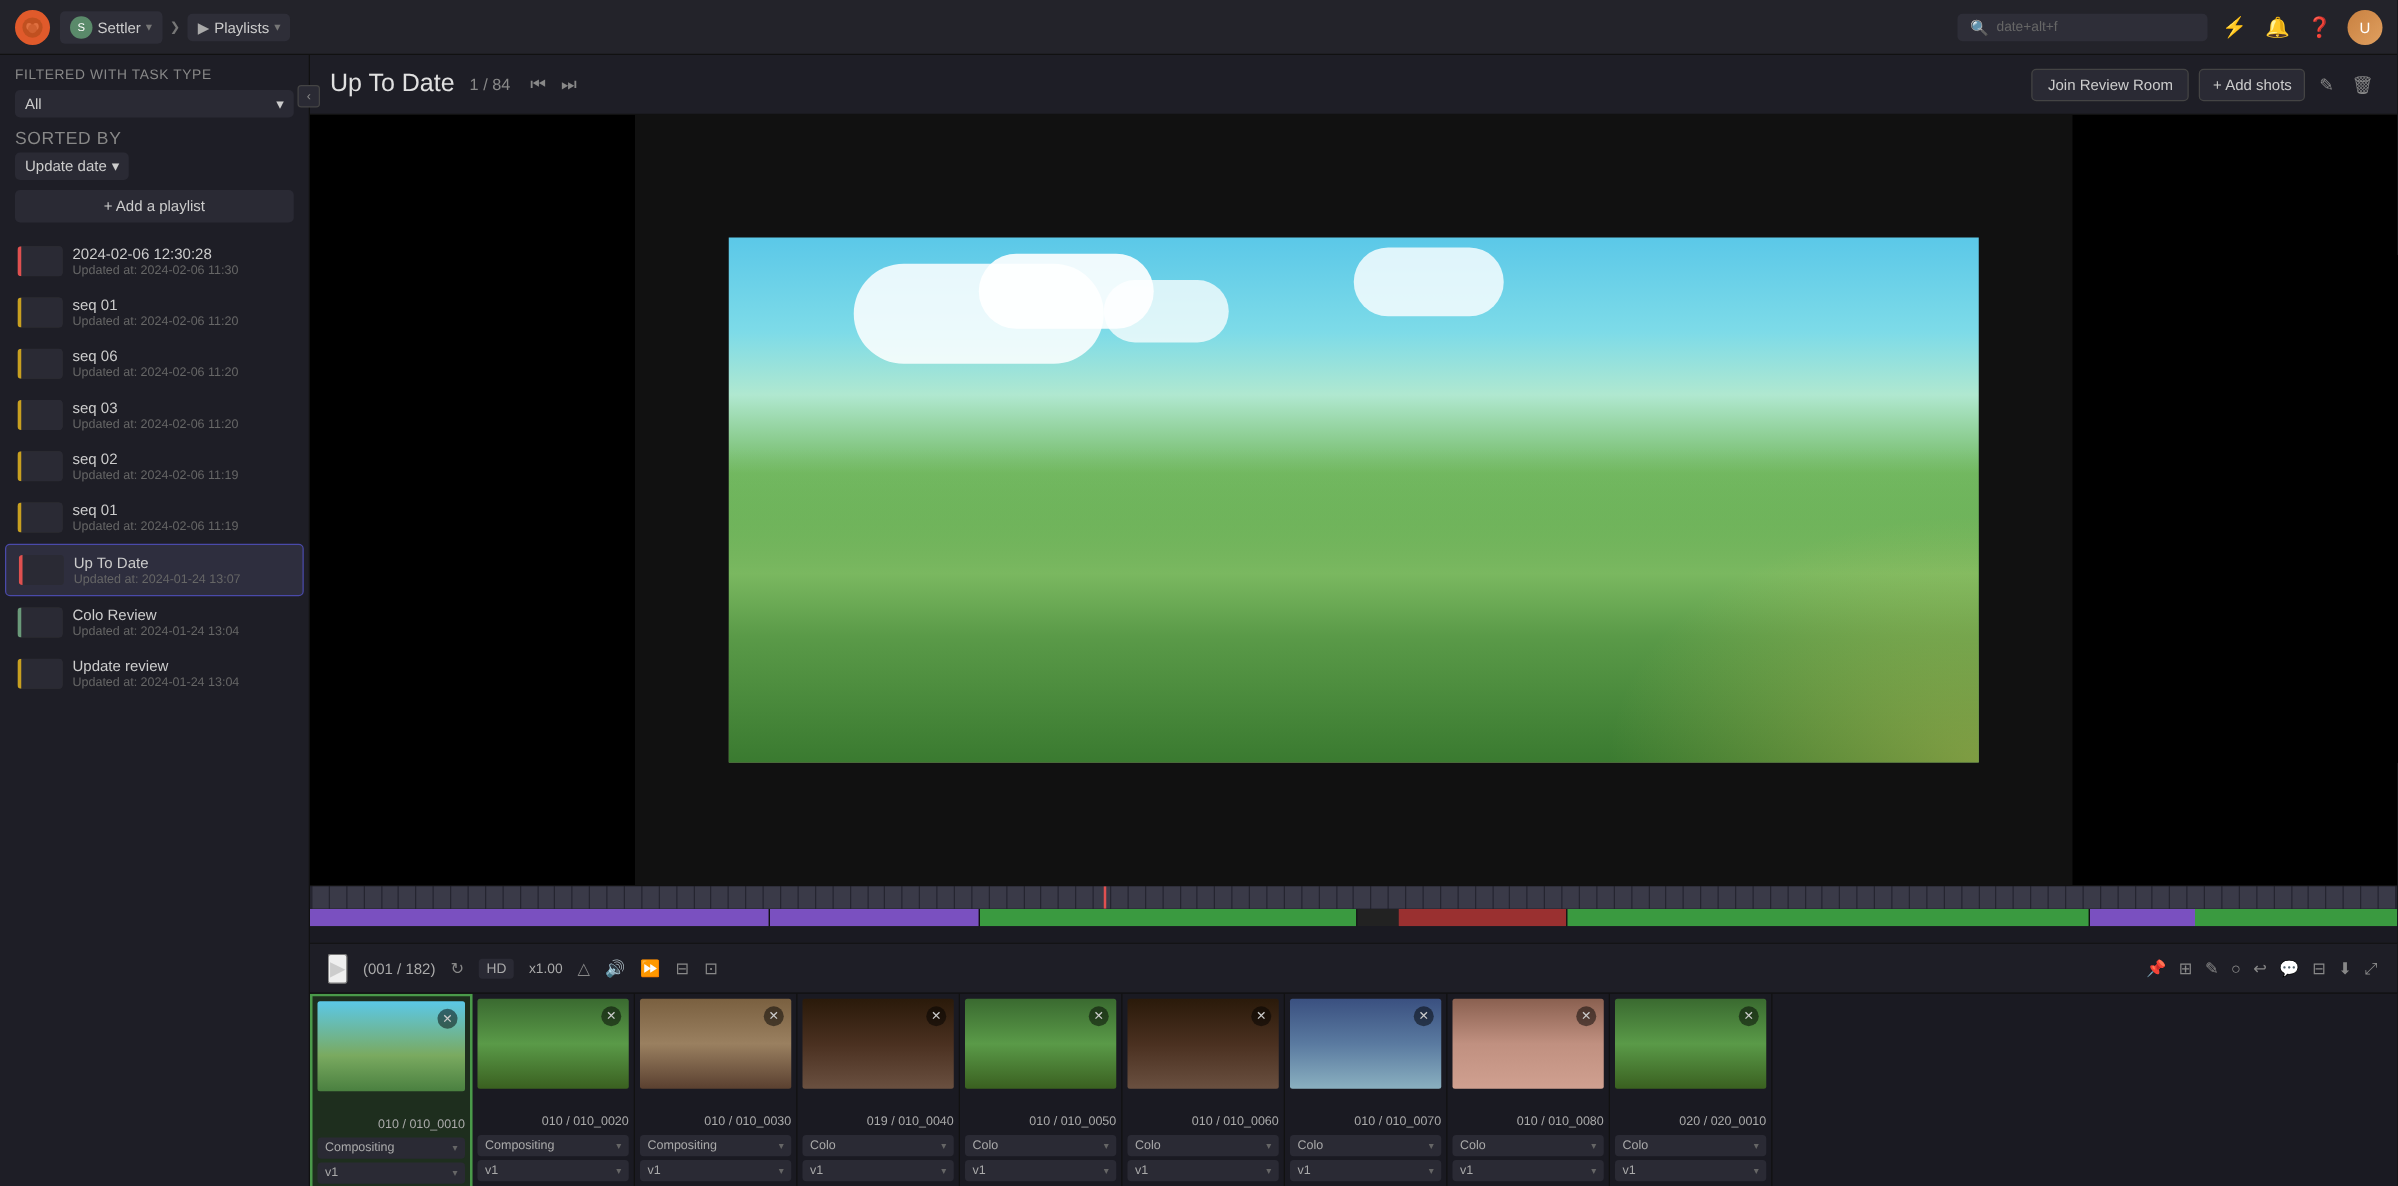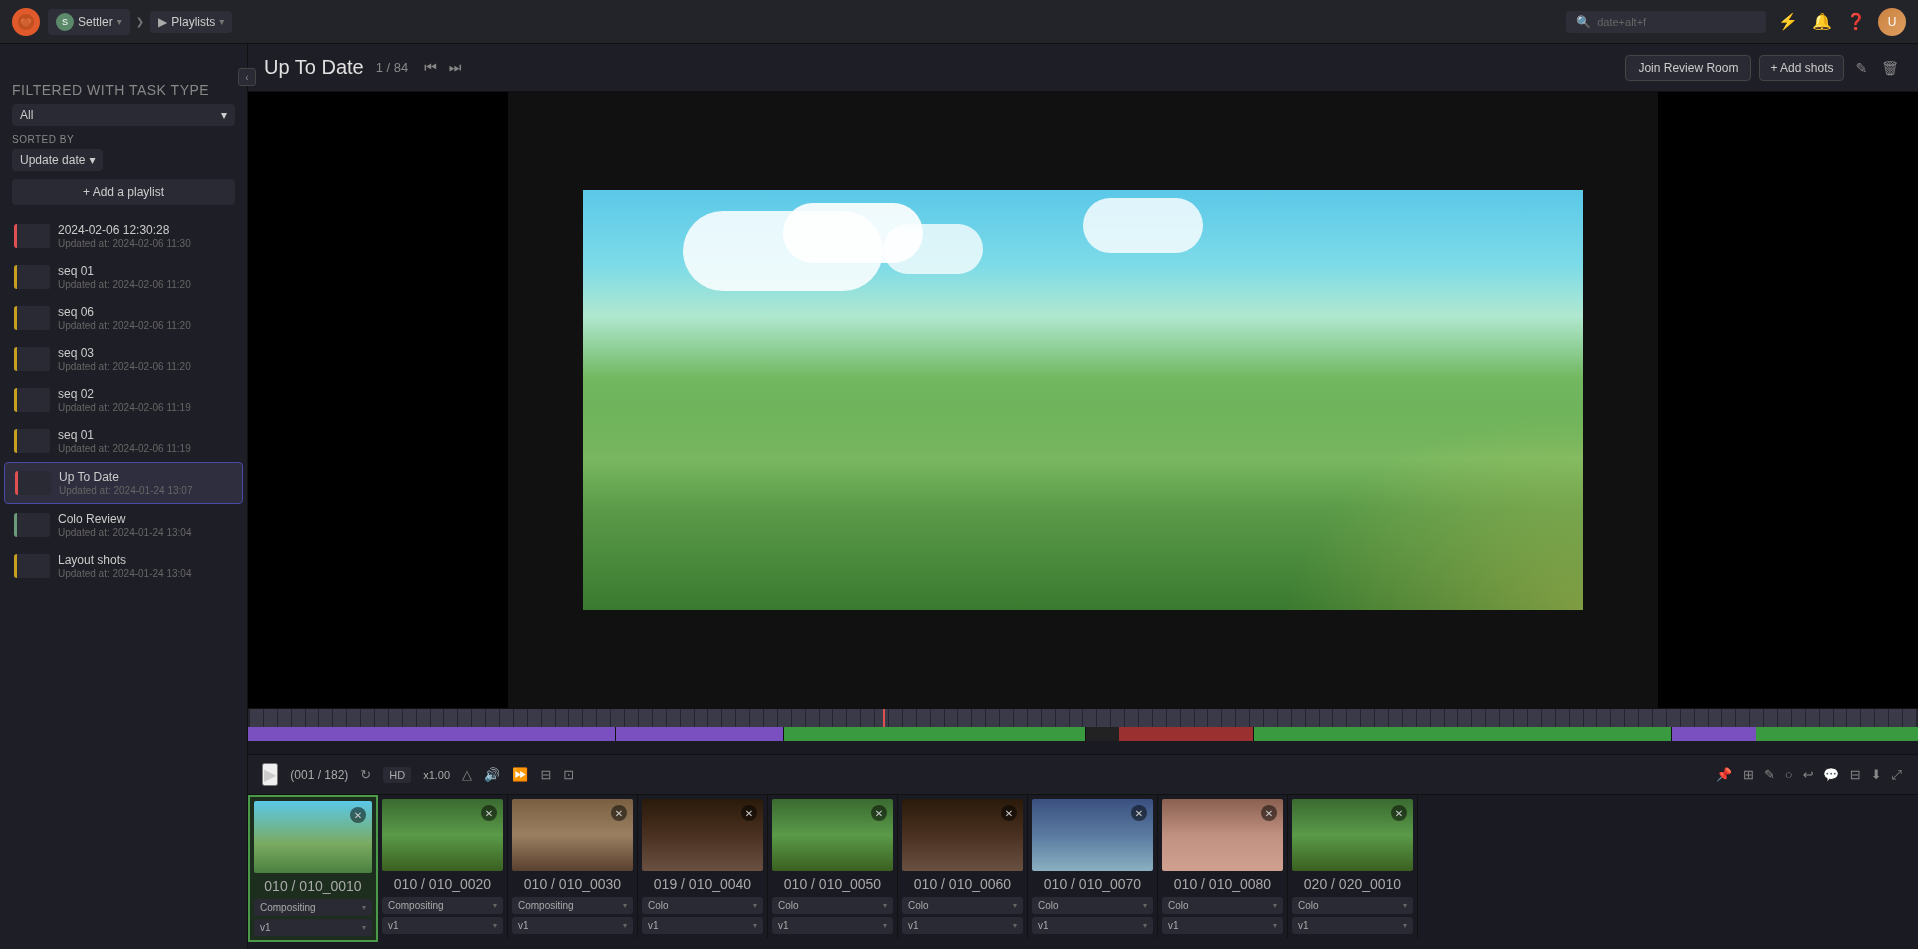--- a/index.html
+++ b/index.html
@@ -20,23 +20,23 @@
     .search-placeholder { color: #666; font-size: 11px; }
     .nav-icon-btn { color: #888; font-size: 16px; cursor: pointer; padding: 2px; }
     .avatar { width: 28px; height: 28px; border-radius: 50%; background: linear-gradient(135deg, #c88040, #e0a060); cursor: pointer; overflow: hidden; display: flex; align-items: center; justify-content: center; font-size: 12px; color: #fff; }
 
     
     .main-layout { display: flex; height: calc(949px - 44px); }
 
     
     .sidebar { width: 248px; background: #1e1e26; border-right: 1px solid #111; display: flex; flex-direction: column; flex-shrink: 0; overflow: hidden; }
     .sidebar-header { padding: 10px 12px 6px; }
-    .filter-label { font-size: 14px; color: #888; text-transform: uppercase; letter-spacing: 0.5px; margin-bottom: 6px; margin-top: 28px; }
+    .filter-label { font-size: 11px; color: #888; text-transform: uppercase; letter-spacing: 0.5px; margin-bottom: 6px; }
     .filter-select { display: flex; align-items: center; justify-content: space-between; background: #2a2a34; border-radius: 4px; padding: 4px 8px; cursor: pointer; width: 100%; }
-    .sort-label { font-size: 10px; color: #888; text-transform: uppercase; letter-spacing: 0.5px; margin: 8px 0 4px; }
+    .sort-label { font-size: 14px; color: #888; text-transform: uppercase; letter-spacing: 0.5px; margin: 8px 0 4px; }
     .sort-select { display: flex; align-items: center; gap: 4px; background: #2a2a34; border-radius: 4px; padding: 4px 8px; cursor: pointer; width: fit-content; }
     .add-playlist-btn { display: flex; align-items: center; justify-content: center; gap: 4px; background: #2a2a34; border: none; border-radius: 4px; color: #ccc; padding: 6px; cursor: pointer; width: 100%; margin: 8px 0 4px; font-size: 12px; }
     .sidebar-list { overflow-y: auto; flex: 1; }
     .playlist-item { display: flex; align-items: center; gap: 8px; padding: 7px 10px; cursor: pointer; border-radius: 4px; margin: 1px 4px; }
     .playlist-item.active { background: #2e2e3e; border: 1px solid #4a4aaa; }
     .playlist-thumb { width: 36px; height: 24px; border-radius: 3px; background: #333; flex-shrink: 0; overflow: hidden; position: relative; }
     .playlist-thumb-bar { position: absolute; left: 0; top: 0; bottom: 0; width: 3px; }
     .playlist-info { flex: 1; min-width: 0; }
     .playlist-name { font-size: 12px; color: #ccc; white-space: nowrap; overflow: hidden; text-overflow: ellipsis; }
     .playlist-date { font-size: 10px; color: #666; margin-top: 1px; }
@@ -74,21 +74,21 @@
     .speed-badge { font-size: 11px; color: #aaa; }
     .controls-right { margin-left: auto; display: flex; gap: 6px; align-items: center; }
     .ctrl-icon { background: none; border: none; color: #888; cursor: pointer; font-size: 13px; padding: 2px; }
 
     
     .thumbnails-row { height: 155px; background: #1a1a22; border-top: 1px solid #111; display: flex; overflow-x: auto; overflow-y: hidden; padding: 0; align-items: flex-start; }
     .thumb-card { min-width: 130px; width: 130px; flex-shrink: 0; border-right: 1px solid #111; padding: 4px; display: flex; flex-direction: column; gap: 3px; position: relative; }
     .thumb-card.selected { border: 2px solid #4a9a4a; background: #1e2e1e; }
     .thumb-img { width: 100%; height: 72px; background: #333; border-radius: 2px; overflow: hidden; position: relative; }
     .thumb-close { position: absolute; top: 6px; right: 6px; width: 16px; height: 16px; border-radius: 50%; background: rgba(0,0,0,0.5); color: #ccc; display: flex; align-items: center; justify-content: center; font-size: 10px; cursor: pointer; }
-    .thumb-label { font-size: 14px; color: #aaa; text-align: center; padding: 2px 0; }
+    .thumb-label { font-size: 10px; color: #aaa; text-align: right; padding: 2px 0; margin-top: 16px; }
     .thumb-dropdown { display: flex; align-items: center; justify-content: space-between; background: #2a2a34; border-radius: 3px; padding: 3px 6px; font-size: 10px; color: #aaa; cursor: pointer; }
     .thumb-dropdown-arrow { color: #666; font-size: 8px; }
 
     
     .thumbnails-row::-webkit-scrollbar { height: 6px; }
     .thumbnails-row::-webkit-scrollbar-track { background: #1a1a22; }
     .thumbnails-row::-webkit-scrollbar-thumb { background: #444; border-radius: 3px; }
     .sidebar-list::-webkit-scrollbar { width: 4px; }
     .sidebar-list::-webkit-scrollbar-thumb { background: #444; border-radius: 2px; }
   </style>
@@ -225,21 +225,21 @@
       <div class="playlist-name">Colo Review</div>
       <div class="playlist-date">Updated at: 2024-01-24 13:04</div>
     </div>
   </div>
         <div class="playlist-item">
     <div class="playlist-thumb">
       <div class="playlist-thumb-bar" style="background:#c8a020;"></div>
       <div style="background:#2a2a34;width:100%;height:100%;margin-left:3px;"></div>
     </div>
     <div class="playlist-info">
-      <div class="playlist-name">Layout shots</div>
+      <div class="playlist-name">Update review</div>
       <div class="playlist-date">Updated at: 2024-01-24 13:04</div>
     </div>
   </div>
       </div>
   </aside>
 
   <div class="sidebar-collapse">‹</div>
 
   <div class="content">
 

